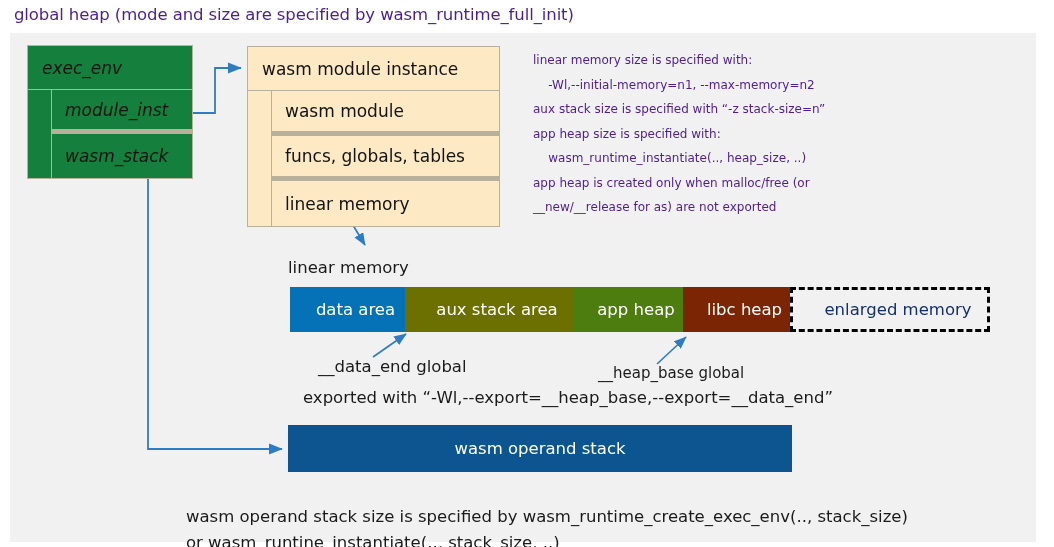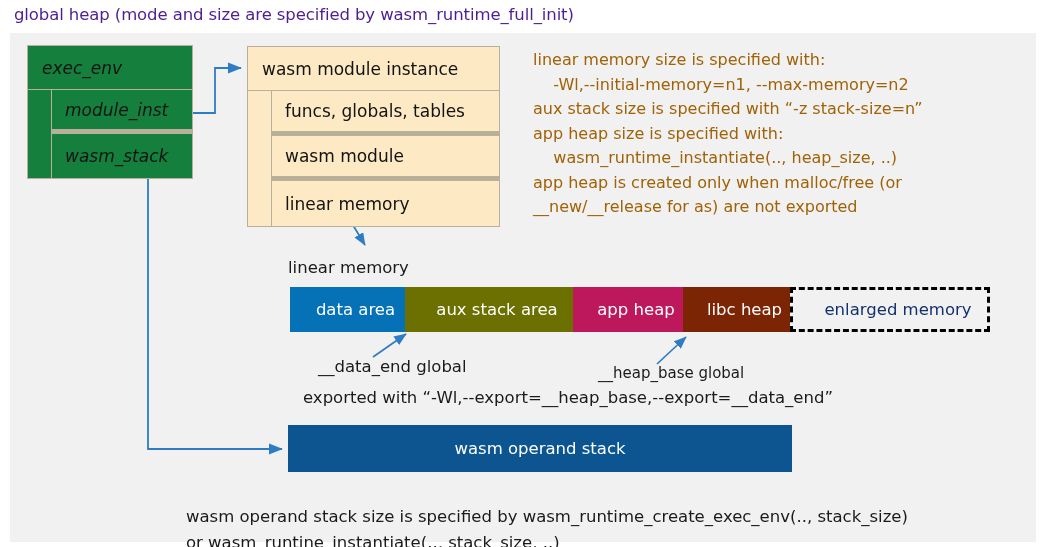--- a/index.html
+++ b/index.html
@@ -108,23 +108,23 @@
     top: 46px;
     width: 253px;
     background: #fdeac4;
   }
   #module-instance .hdr { height: 44px; }
   #module-instance .row { height: 45px; }
 
   
   .note {
     position: absolute;
-    font-size: 16px;
+    font-size: 12px;
     line-height: 24.5px;
-    color: #a16207;
+    color: #4c1d95;
     white-space: pre;
   }
   #note-memory {
     left: 533px;
     top: 48px;
   }
 
   
   #linmem-label {
     position: absolute;
@@ -246,40 +246,40 @@
         <div class="row" style="border-color: rgb(185, 176, 156);">wasm_stack</div>
       </div>
     </div>
   </div>
 
   <div class="struct" id="module-instance" style="background: rgb(253, 234, 196); border-color: rgb(185, 176, 156);">
     <div class="hdr" style="border-color: rgb(185, 176, 156);">wasm module instance</div>
     <div class="body">
       <div class="gutter" style="border-color: rgb(185, 176, 156);"></div>
       <div class="rows">
+        <div class="row" style="border-color: rgb(185, 176, 156);">wasm module</div>
         <div class="row" style="border-color: rgb(185, 176, 156);">funcs, globals, tables</div>
-        <div class="row" style="border-color: rgb(185, 176, 156);">wasm module</div>
         <div class="row" style="border-color: rgb(185, 176, 156);">linear memory</div>
       </div>
     </div>
   </div>
 
   <div class="note" id="note-memory">linear memory size is specified with:
     -Wl,--initial-memory=n1, --max-memory=n2
 aux stack size is specified with “-z stack-size=n”
 app heap size is specified with:
     wasm_runtime_instantiate(.., heap_size, ..)
 app heap is created only when malloc/free (or
 __new/__release for as) are not exported</div>
 
   <div id="linmem-label">linear memory</div>
   <div id="membar">
       <div class="seg" style="width: 115px; background: rgb(5, 114, 184);">data area</div>
       <div class="seg" style="width: 168px; background: rgb(107, 112, 0);">aux stack area</div>
-      <div class="seg" style="width: 110px; background: #be185d;">app heap</div>
+      <div class="seg" style="width: 110px; background: #4d7c0f;">app heap</div>
       <div class="seg" style="width: 107px; background: rgb(123, 37, 4);">libc heap</div>
       <div class="seg dashed" style="width: 200px; background: rgb(241, 241, 241); border-color: rgb(0, 0, 0); color: rgb(19, 48, 110);">enlarged memory</div>
     </div>
 
   <div id="ann-data-end">__data_end global</div>
   <div id="ann-heap-base">__heap_base global</div>
   <div id="ann-exported">exported with “-Wl,--export=__heap_base,--export=__data_end”</div>
 
   <div id="operand-stack" style="background: rgb(12, 85, 145);">wasm operand stack</div>
 

